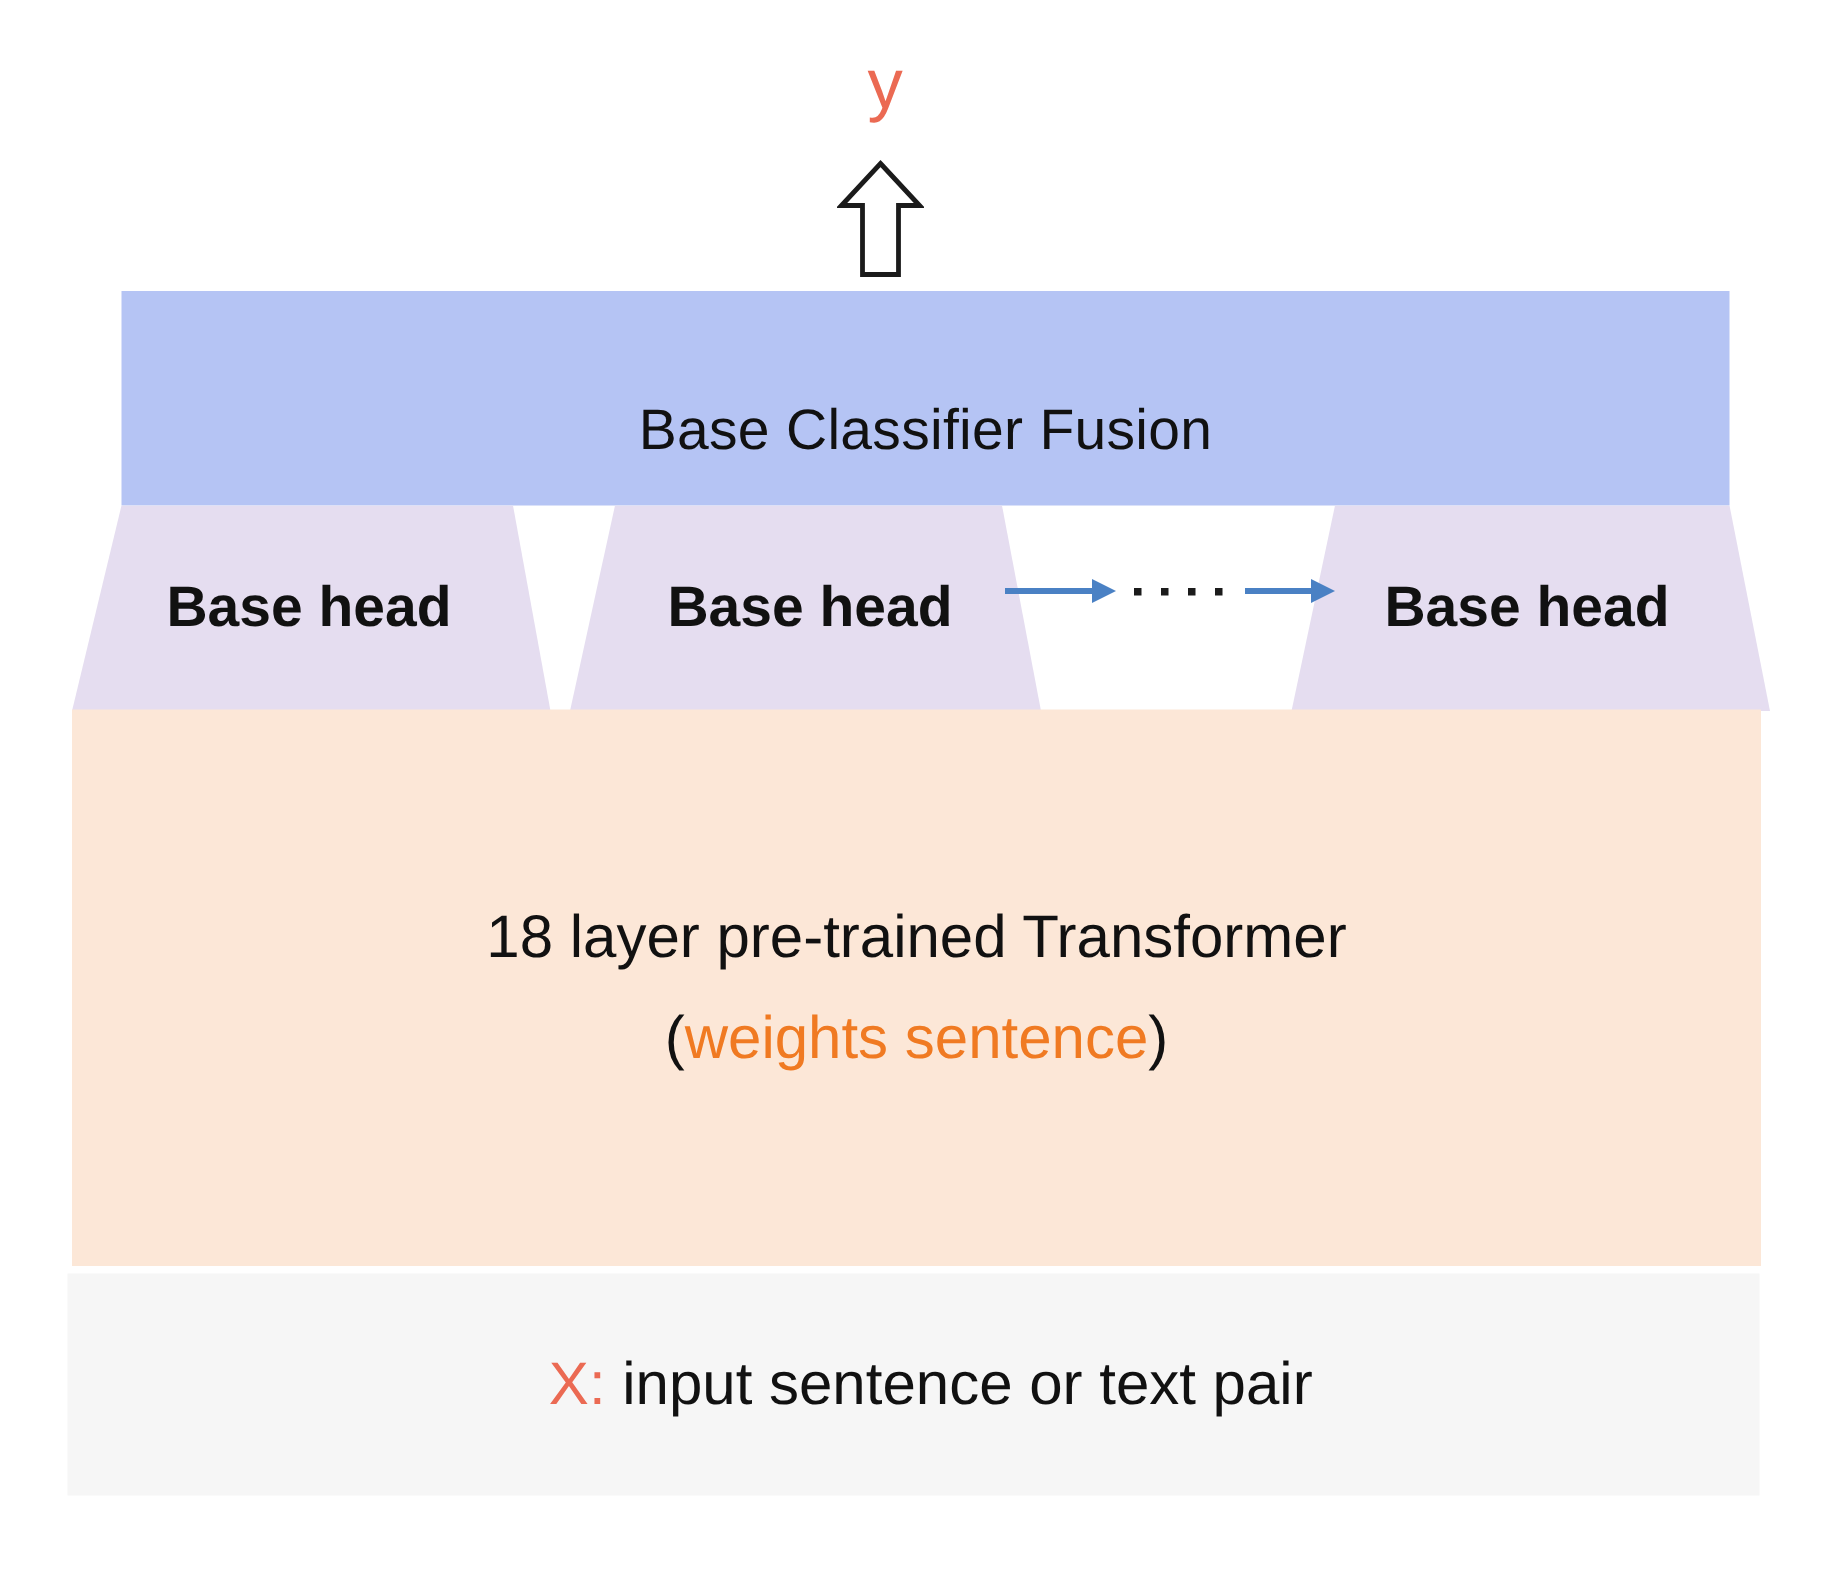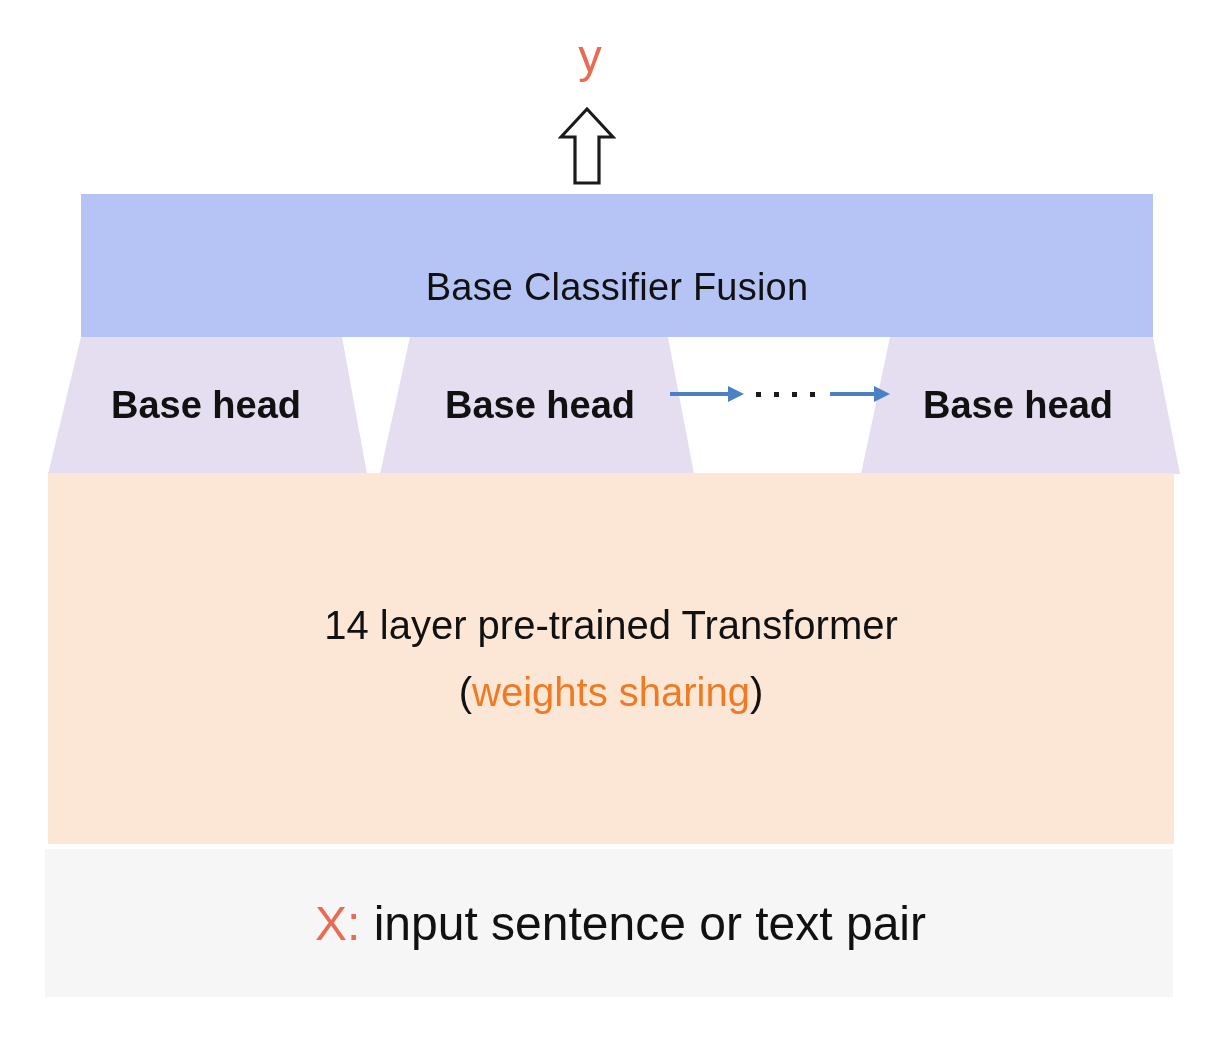--- a/index.html
+++ b/index.html
@@ -133,21 +133,21 @@
     left: 45px;
     top: 849px;
     width: 1128px;
     height: 148px;
     background: #f6f6f6;
     display: flex;
     align-items: center;
     justify-content: center;
   }
   .input-block .text {
-    font-size: 48px;
+    font-size: 40px;
     color: #111111;
     margin-left: 23px;
   }
   .input-block .text .highlight {
     color: #eb6a53;
   }
 </style>
 </head>
 <body>
 
@@ -192,23 +192,23 @@
         <rect x="140" y="14" width="5" height="5" fill="#1b1b1b"></rect>
       </g>
       <g>
         <line x1="160" y1="16" x2="204" y2="16" stroke="#4a81c4" stroke-width="4"></line>
         <polygon points="204,8 220,16 204,24" fill="#4a81c4"></polygon>
       </g>
     </svg>
   </div>
 
   <div class="transformer-block">
-    <div class="line1">14 layer pre-trained Transformer</div>
+    <div class="line1">18 layer pre-trained Transformer</div>
     <div class="line2">
-      <span>(</span><span class="highlight">weights sharing</span><span>)</span>
+      <span>(</span><span class="highlight">weights sentence</span><span>)</span>
     </div>
   </div>
 
   <div class="input-block">
     <div class="text">
       <span class="highlight">X:</span><span> input sentence or text pair</span>
     </div>
   </div>
 
 </div>

